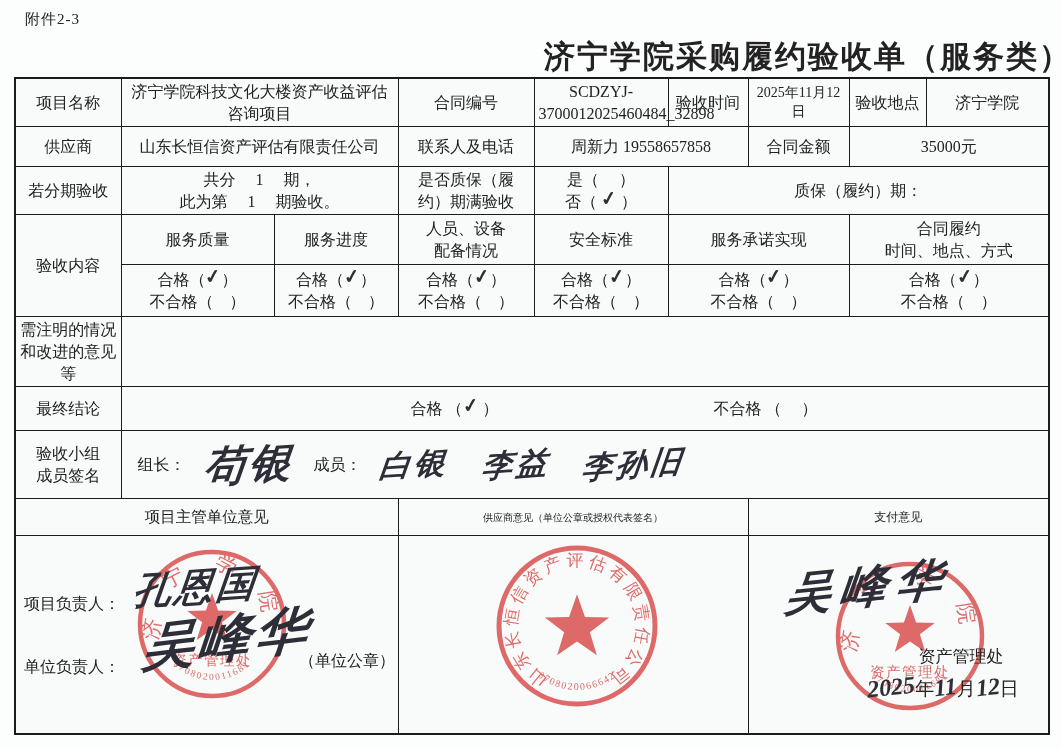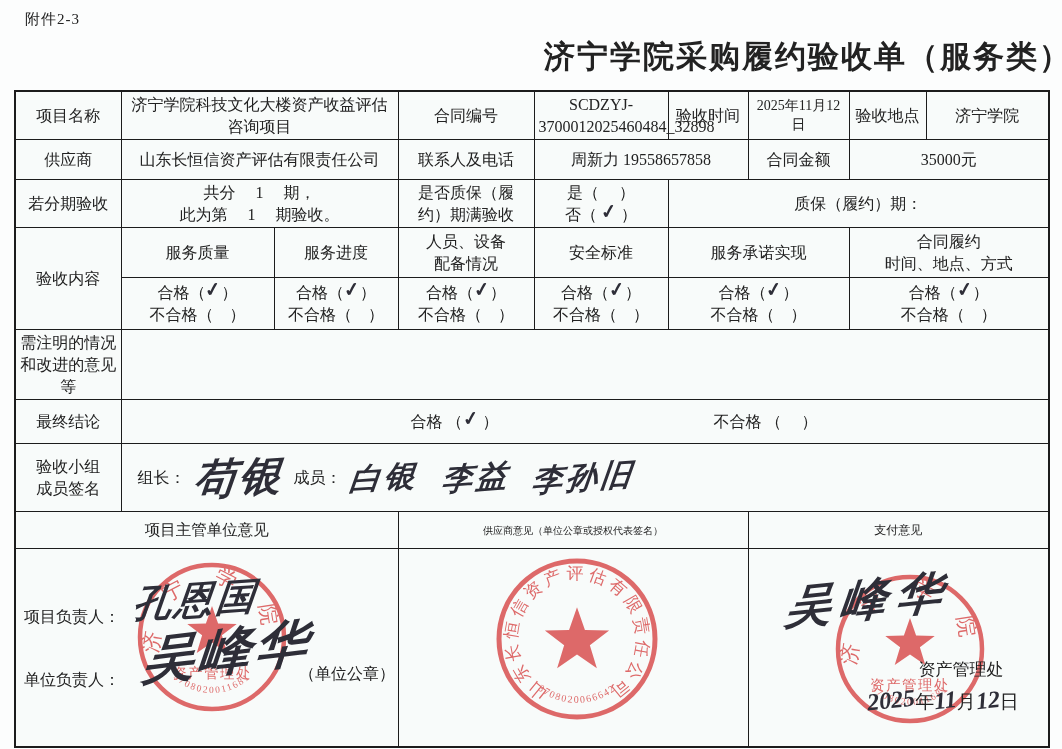--- a/index.html
+++ b/index.html
@@ -13,21 +13,21 @@
     color:#222;
     position:relative;
     overflow:hidden;
   }
   .attachment{position:absolute;top:10px;left:25px;font-size:15px;letter-spacing:1px;}
   .doc-title{
     position:absolute;top:36px;left:10px;width:100%;
     text-align:right;font-size:31px;font-weight:bold;letter-spacing:2px;
   }
   table.form{
-    position:absolute;top:90px;left:14px;
+    position:absolute;top:77px;left:14px;
     border-collapse:collapse;table-layout:fixed;width:1034px;
     background:var(--cell);
   }
   table.form td{
     border:1.6px solid var(--border);
     text-align:center;vertical-align:middle;
     font-size:16px;line-height:1.35;
     padding:2px 4px;
   }
   table.form{border:2.5px solid var(--border);}
@@ -38,21 +38,21 @@
     transform:rotate(-8deg) translateY(-2px);line-height:0;
   }
   .ink{color:var(--ink);}
   .sig{
     color:var(--ink);
     font-style:italic;font-weight:600;
     display:inline-block;transform:skewX(-10deg) rotate(-4deg);
     letter-spacing:3px;
   }
   
-  .sign-row-content{display:flex;align-items:center;gap:8px;padding-left:12px;}
+  .sign-row-content{display:flex;align-items:center;gap:18px;padding-left:12px;}
   .sig-leader{font-size:42px;}
   .sig-member{font-size:31px;}
   
   .conclusion-content{display:flex;align-items:center;padding-left:285px;gap:215px;}
   
   td.op-cell{position:relative;height:198px;padding:0;overflow:hidden;}
   .abs{position:absolute;}
   .stamp{color:var(--stamp);opacity:.82;}
   .stamp text{fill:currentColor;font-family:"Liberation Serif","DejaVu Serif",serif;}
   .hand-date{font-size:19px;}

